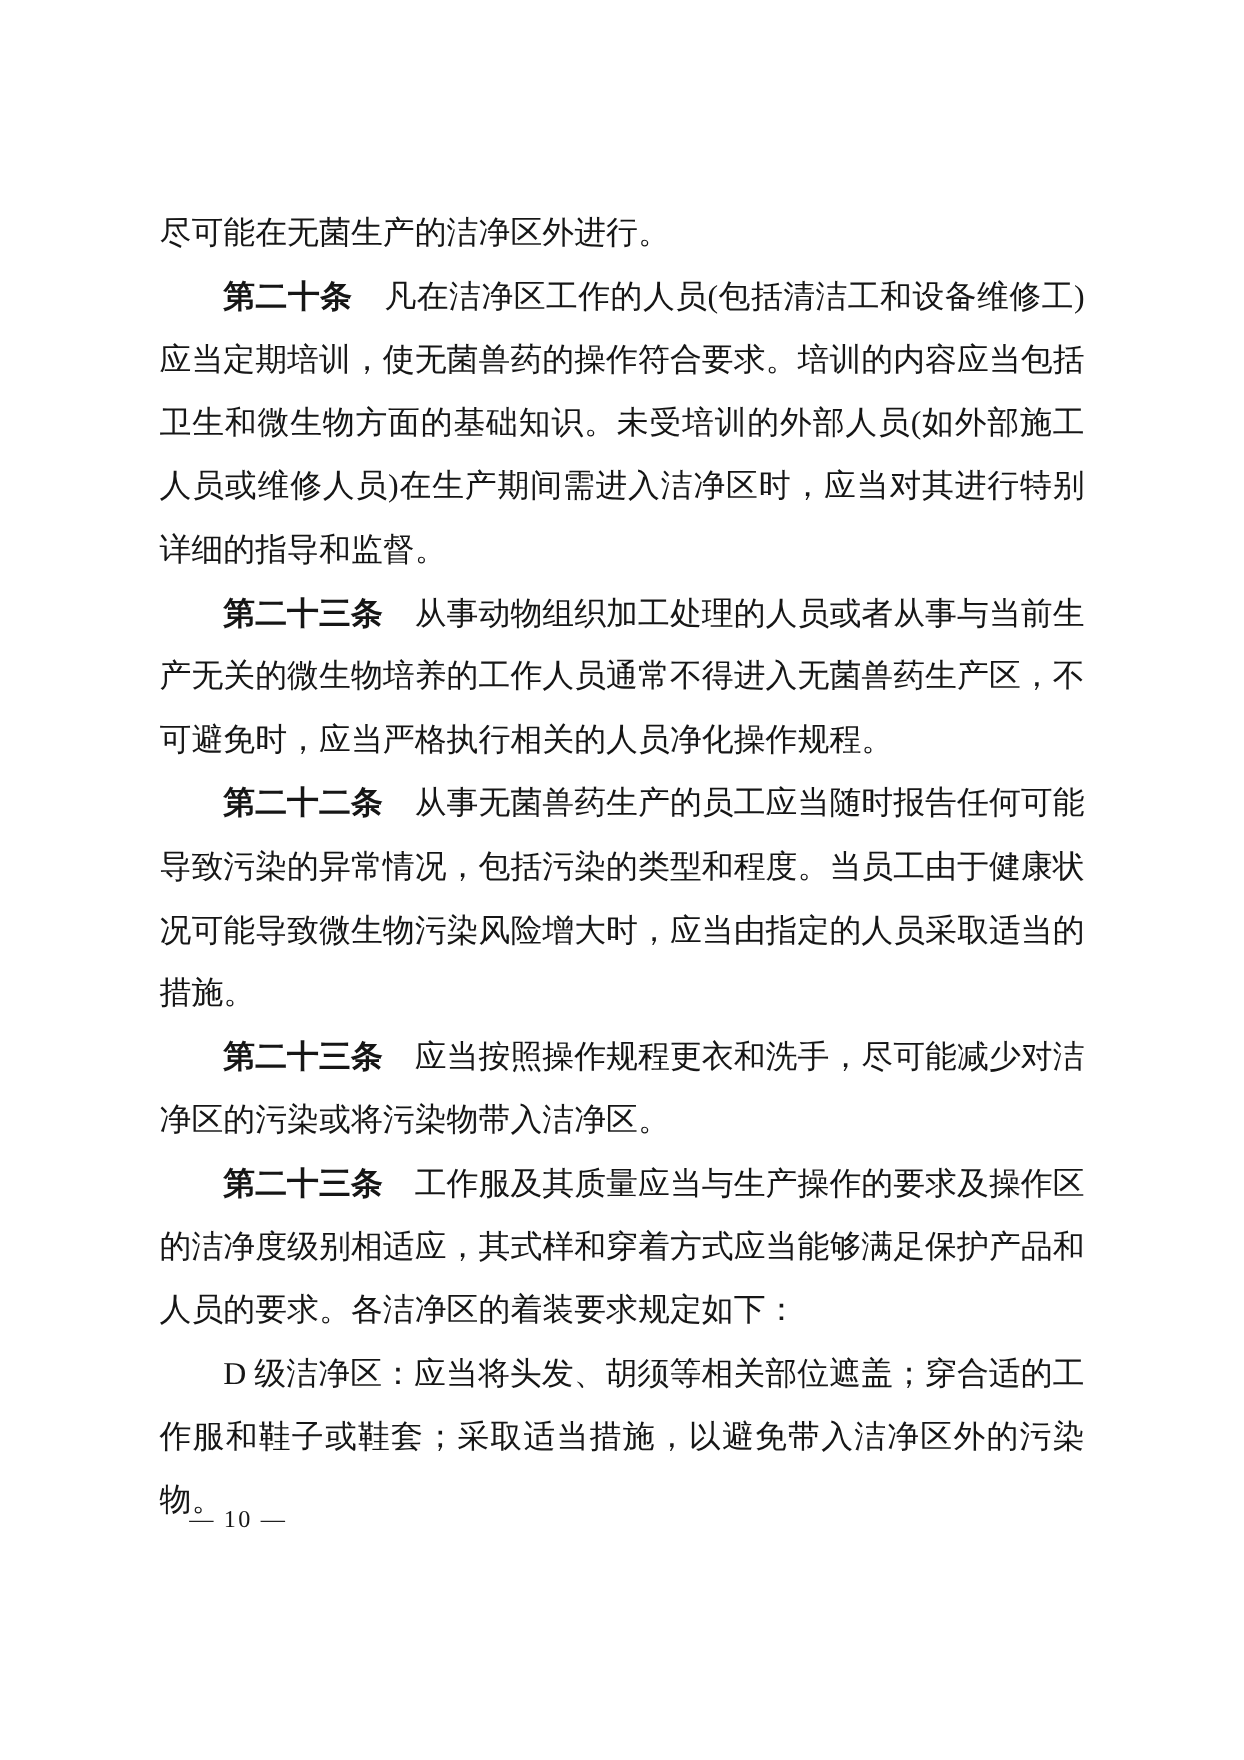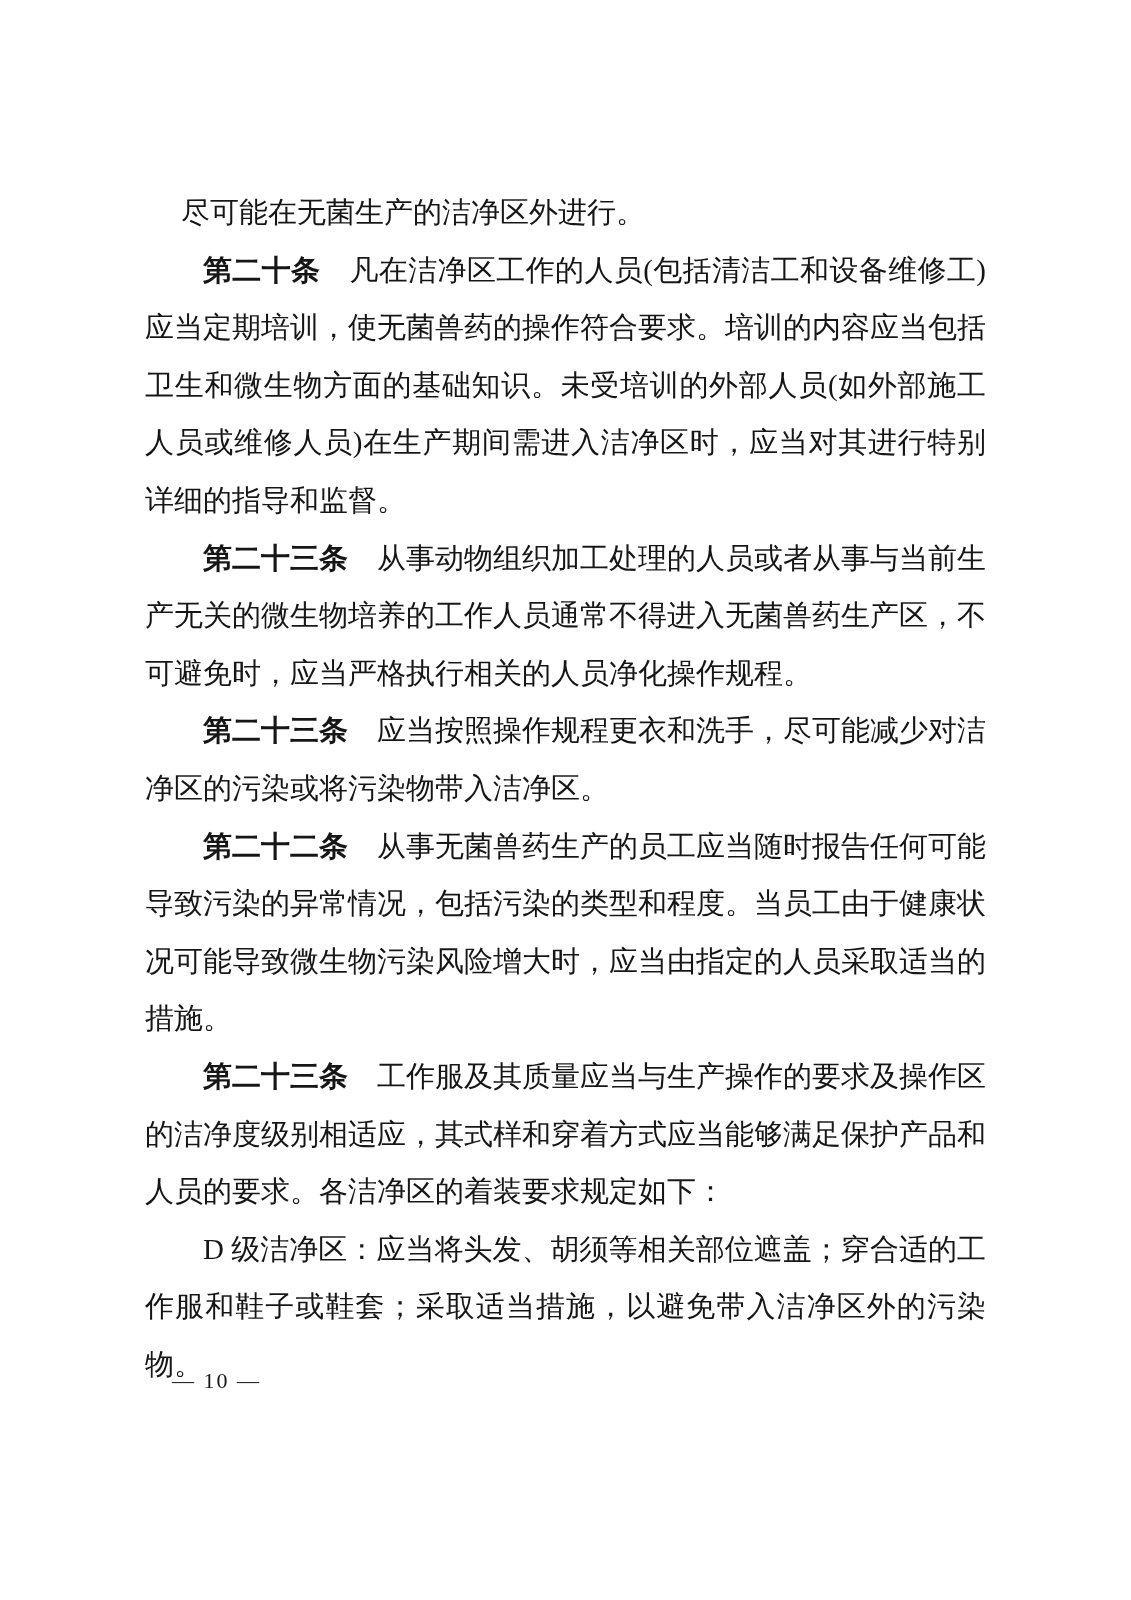--- a/index.html
+++ b/index.html
@@ -25,21 +25,20 @@
     line-height: 57.6px;
     text-align: justify;
   }
   .para {
     margin: 0;
     padding: 0;
     text-indent: 2em;
   }
   .para.no-indent {
     text-indent: 0;
-    margin-left: 36px;
   }
   .art-num {
     font-family: "Liberation Sans", "DejaVu Sans", sans-serif;
     font-weight: 700;
     margin-right: 1em;
     white-space: nowrap;
   }
   .footer {
     position: absolute;
     left: 172px;
@@ -56,23 +55,23 @@
 
 <div class="page">
   <div class="content">
 
     <p class="para no-indent"><span>尽可能在无菌生产的洁净区外进行。</span></p>
 
     <p class="para"><span class="art-num">第二十条</span><span>凡在洁净区工作的人员(包括清洁工和设备维修工)应当定期培训，使无菌兽药的操作符合要求。培训的内容应当包括卫生和微生物方面的基础知识。未受培训的外部人员(如外部施工人员或维修人员)在生产期间需进入洁净区时，应当对其进行特别详细的指导和监督。</span></p>
 
     <p class="para"><span class="art-num">第二十三条</span><span>从事动物组织加工处理的人员或者从事与当前生产无关的微生物培养的工作人员通常不得进入无菌兽药生产区，不可避免时，应当严格执行相关的人员净化操作规程。</span></p>
 
+    <p class="para"><span class="art-num">第二十二条</span><span>从事无菌兽药生产的员工应当随时报告任何可能导致污染的异常情况，包括污染的类型和程度。当员工由于健康状况可能导致微生物污染风险增大时，应当由指定的人员采取适当的措施。</span></p>
+
     <p class="para"><span class="art-num">第二十三条</span><span>应当按照操作规程更衣和洗手，尽可能减少对洁净区的污染或将污染物带入洁净区。</span></p>
-
-    <p class="para"><span class="art-num">第二十二条</span><span>从事无菌兽药生产的员工应当随时报告任何可能导致污染的异常情况，包括污染的类型和程度。当员工由于健康状况可能导致微生物污染风险增大时，应当由指定的人员采取适当的措施。</span></p>
 
     <p class="para"><span class="art-num">第二十三条</span><span>工作服及其质量应当与生产操作的要求及操作区的洁净度级别相适应，其式样和穿着方式应当能够满足保护产品和人员的要求。各洁净区的着装要求规定如下：</span></p>
 
     <p class="para"><span>D 级洁净区：应当将头发、胡须等相关部位遮盖；穿合适的工作服和鞋子或鞋套；采取适当措施，以避免带入洁净区外的污染物。</span></p>
 
   </div>
 
   <div class="footer"><span>— 10 —</span></div>
 </div>
 

